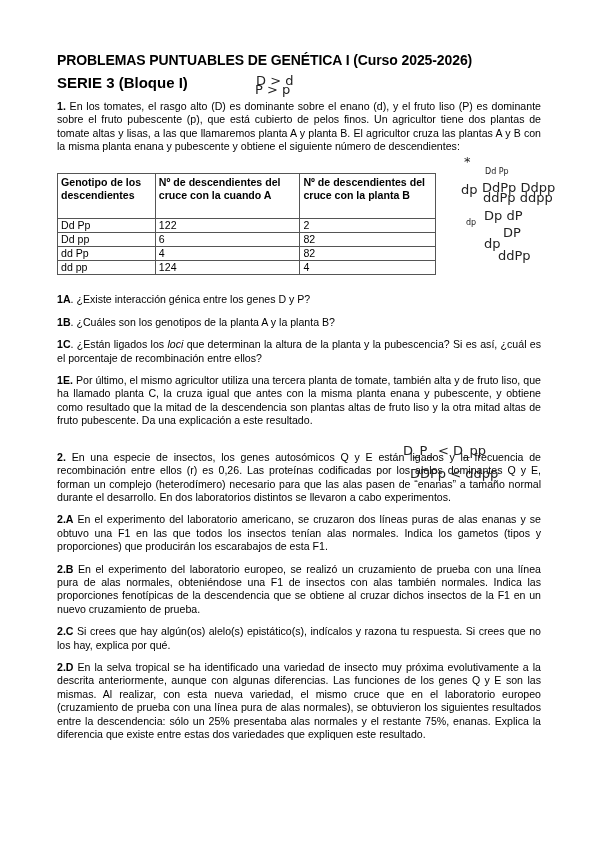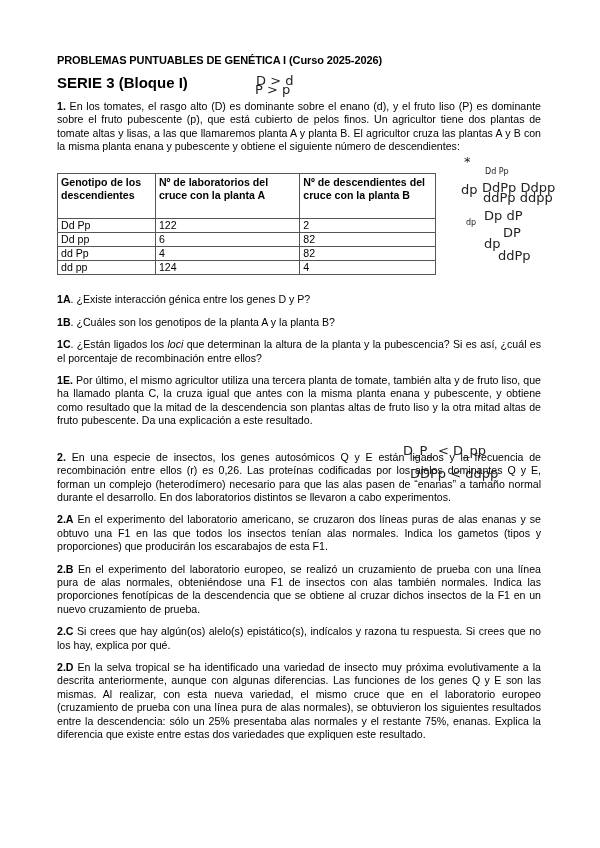--- a/index.html
+++ b/index.html
@@ -18,21 +18,21 @@
     .page {
       position: absolute;
       left: 57px;
       top: 54px;
       width: 484px;
       font-size: 10.6px;
       line-height: 13.4px;
     }
     .title {
       font-weight: bold;
-      font-size: 11px;
+      font-size: 14px;
       margin: 0 0 9px 0;
       letter-spacing: -0.1px;
     }
     .serie {
       font-weight: bold;
       font-size: 15px;
       margin: 0 0 10px 0;
     }
     p.par {
       margin: 0 0 9px 0;
@@ -90,21 +90,21 @@
 
   <table class="data">
     <colgroup>
         <col class="c1">
         <col class="c2">
         <col class="c3">
       </colgroup>
     <thead>
       <tr>
         <th>Genotipo de los descendientes</th>
-        <th>Nº de laboratorios del cruce con la planta A</th>
+        <th>Nº de descendientes del cruce con la cuando A</th>
         <th>Nº de descendientes del cruce con la planta B</th>
       </tr>
     </thead>
     <tbody>
       <tr>
         <td>Dd Pp</td>
         <td>122</td>
         <td>2</td>
       </tr>
       <tr>

